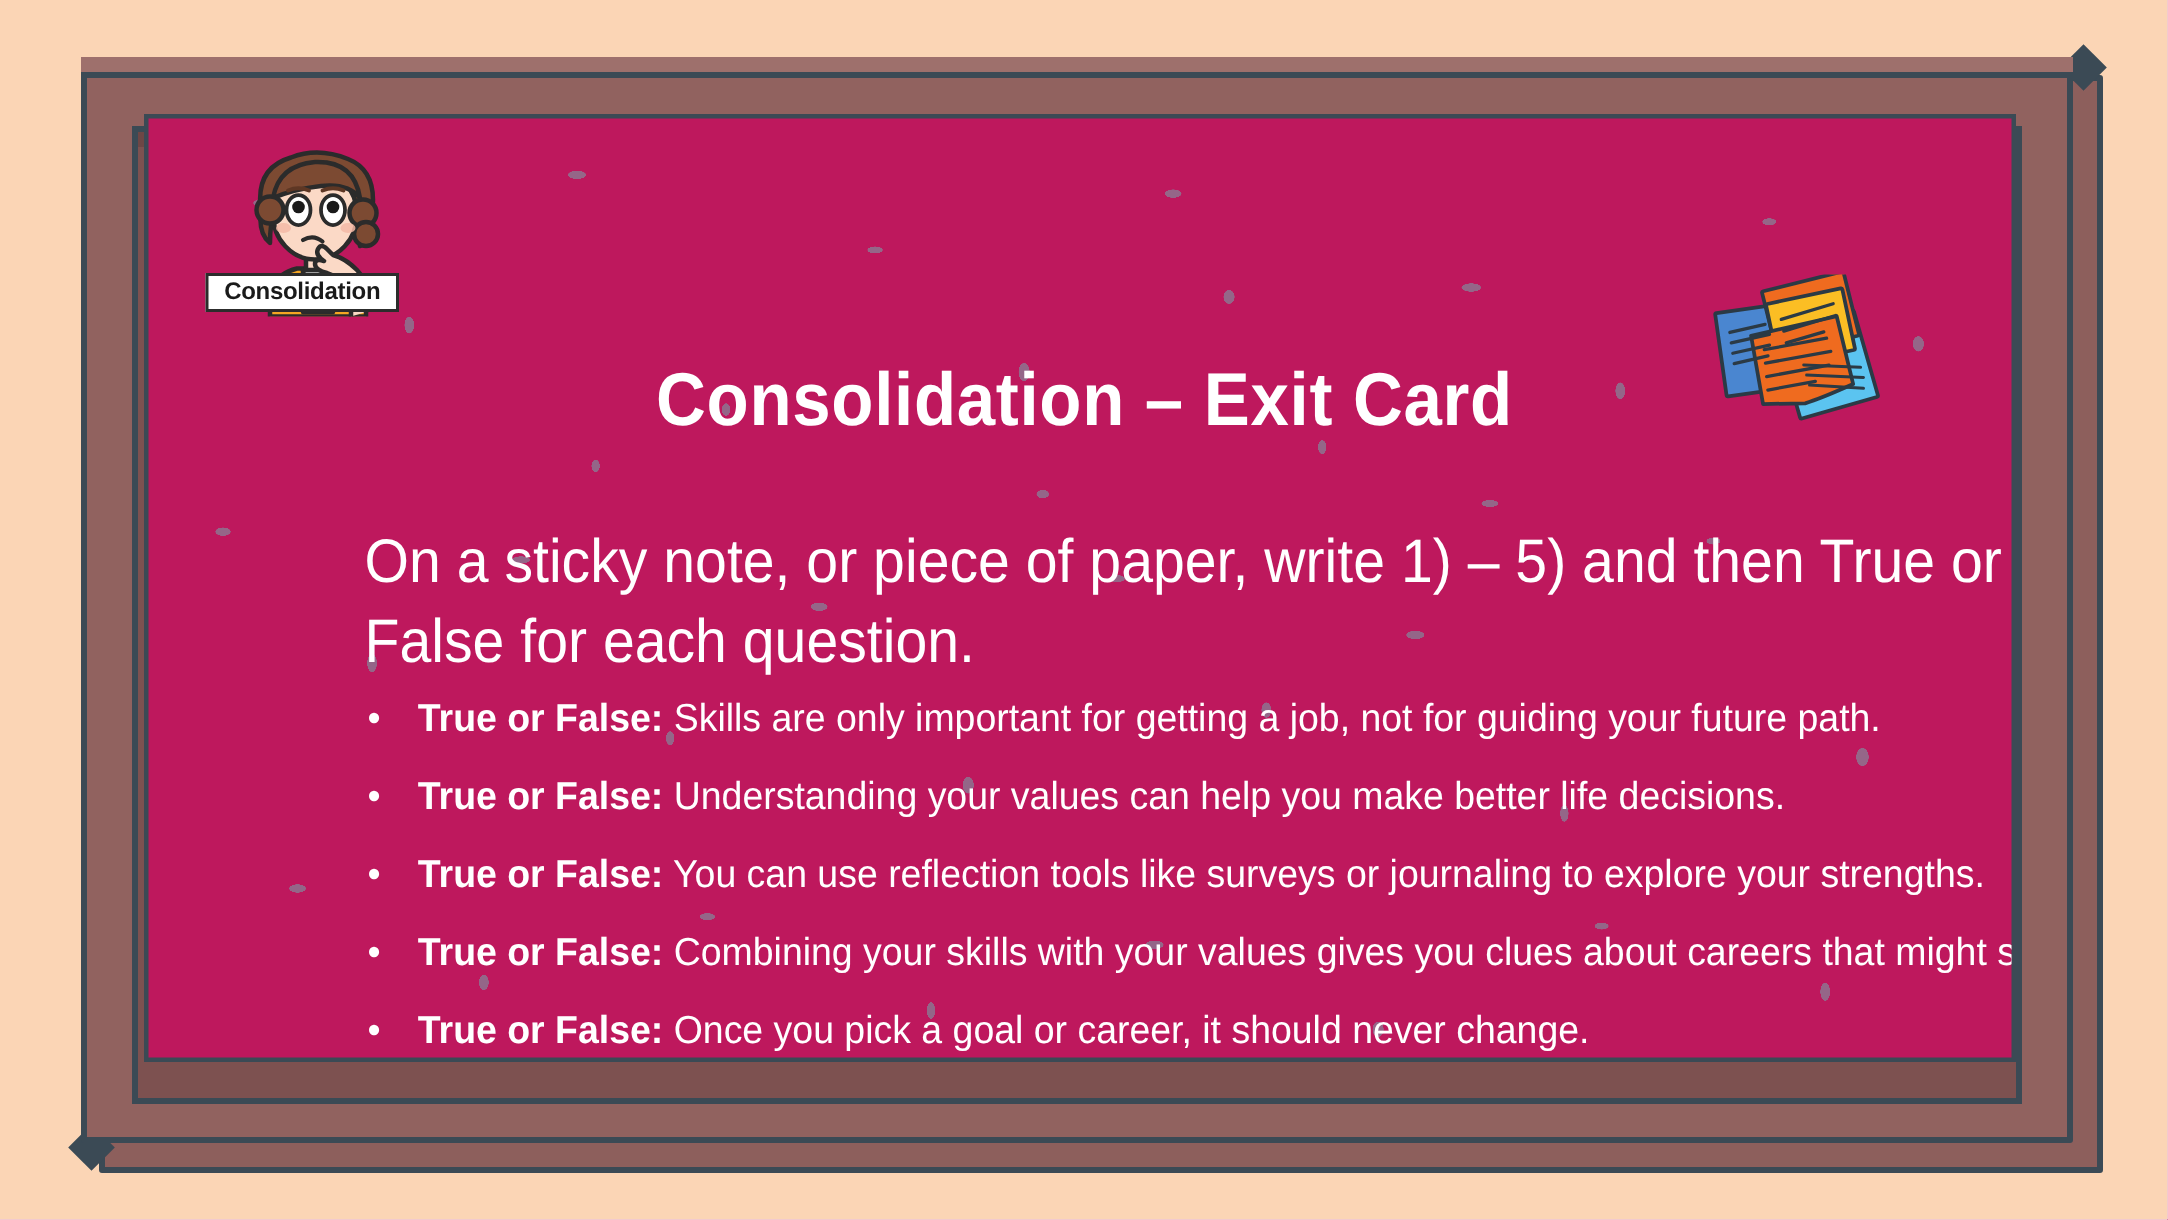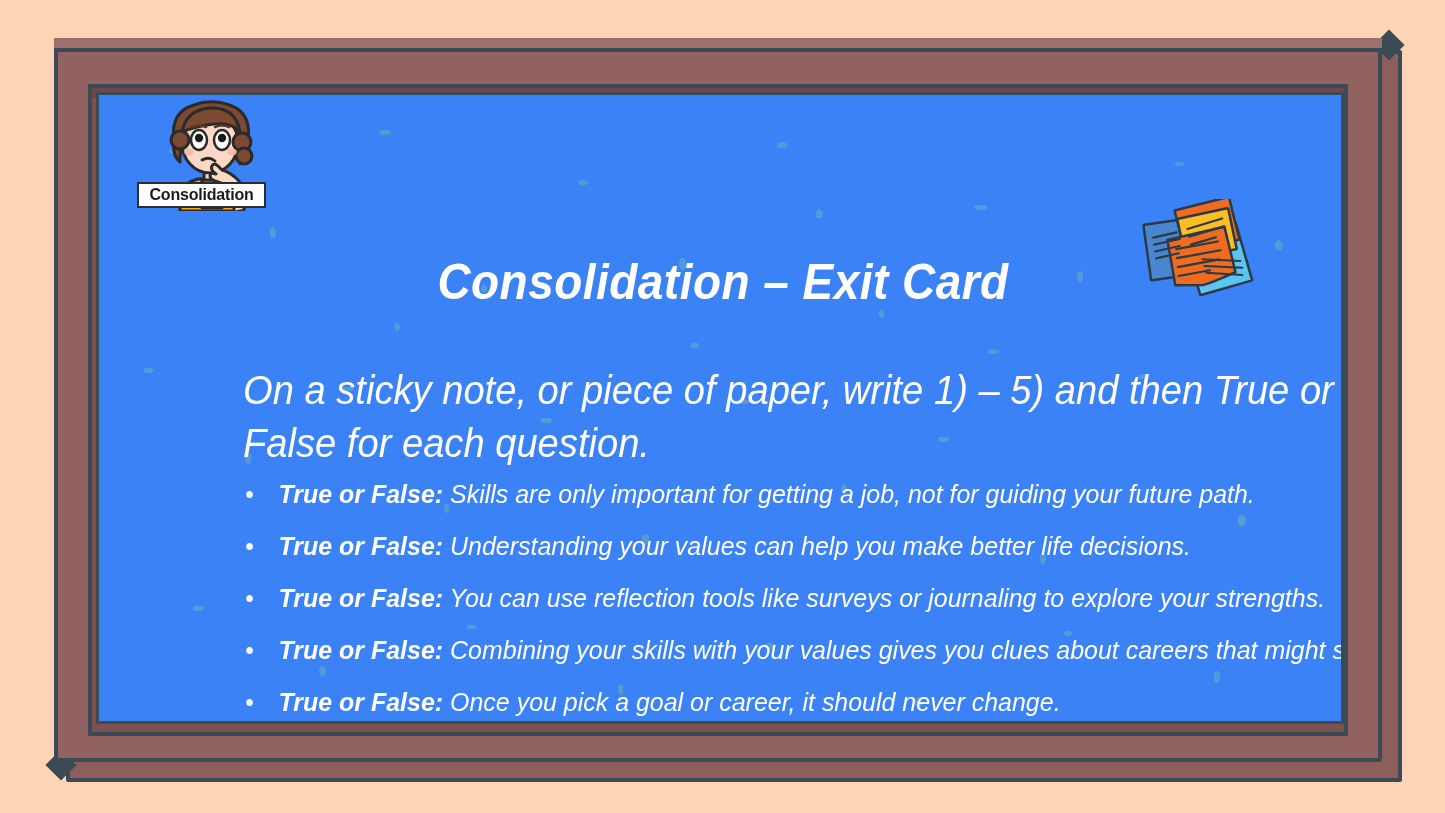--- a/index.html
+++ b/index.html
@@ -86,28 +86,27 @@
     top: 88px;
     width: 1252px;
     height: 10px;
     background: #6d4645;
   }
 
   
   .board {
     position: absolute;
     left: 96px;
-    top: 92px;
+    top: 76px;
     width: 1248px;
     height: 632px;
-    background: #3b82f6;
+    background: #be185d;
     border: 3px solid #3b4a55;
     box-sizing: border-box;
     overflow: hidden;
-    font-style: italic;
   }
   .board-texture {
     position: absolute;
     inset: 0;
     opacity: .5;
     background-image:
       radial-gradient(ellipse 10px 5px at 6% 9%, #6cb4b3 45%, transparent 47%),
       radial-gradient(ellipse 7px 12px at 14% 22%, #6cb4b3 45%, transparent 47%),
       radial-gradient(ellipse 13px 6px at 23% 6%, #6cb4b3 45%, transparent 47%),
       radial-gradient(ellipse 6px 9px at 31% 31%, #6cb4b3 45%, transparent 47%),

